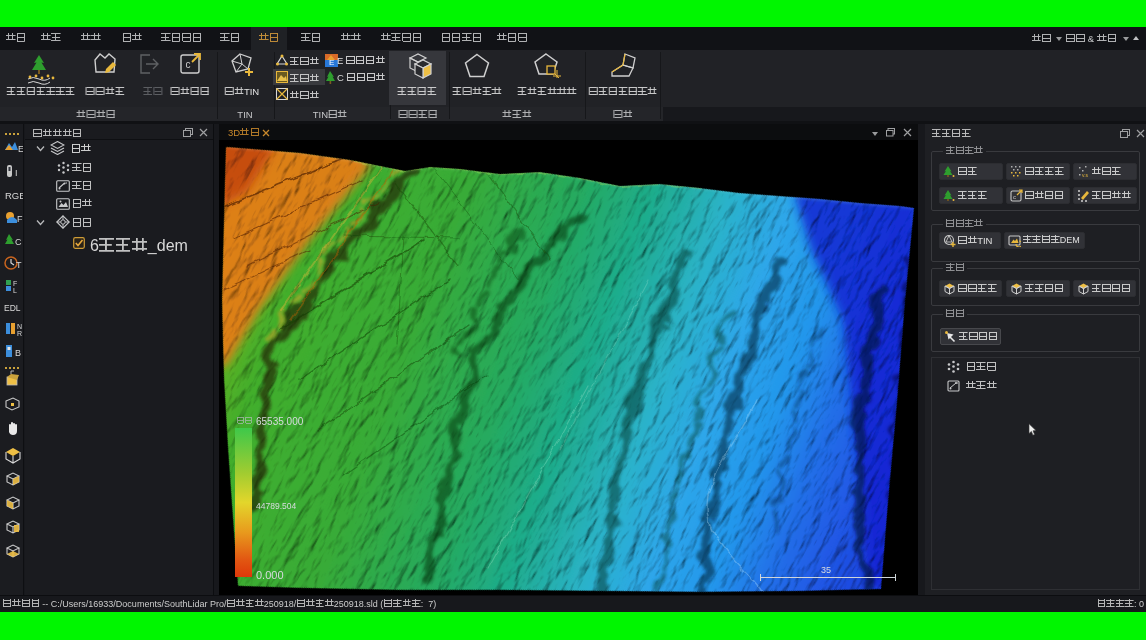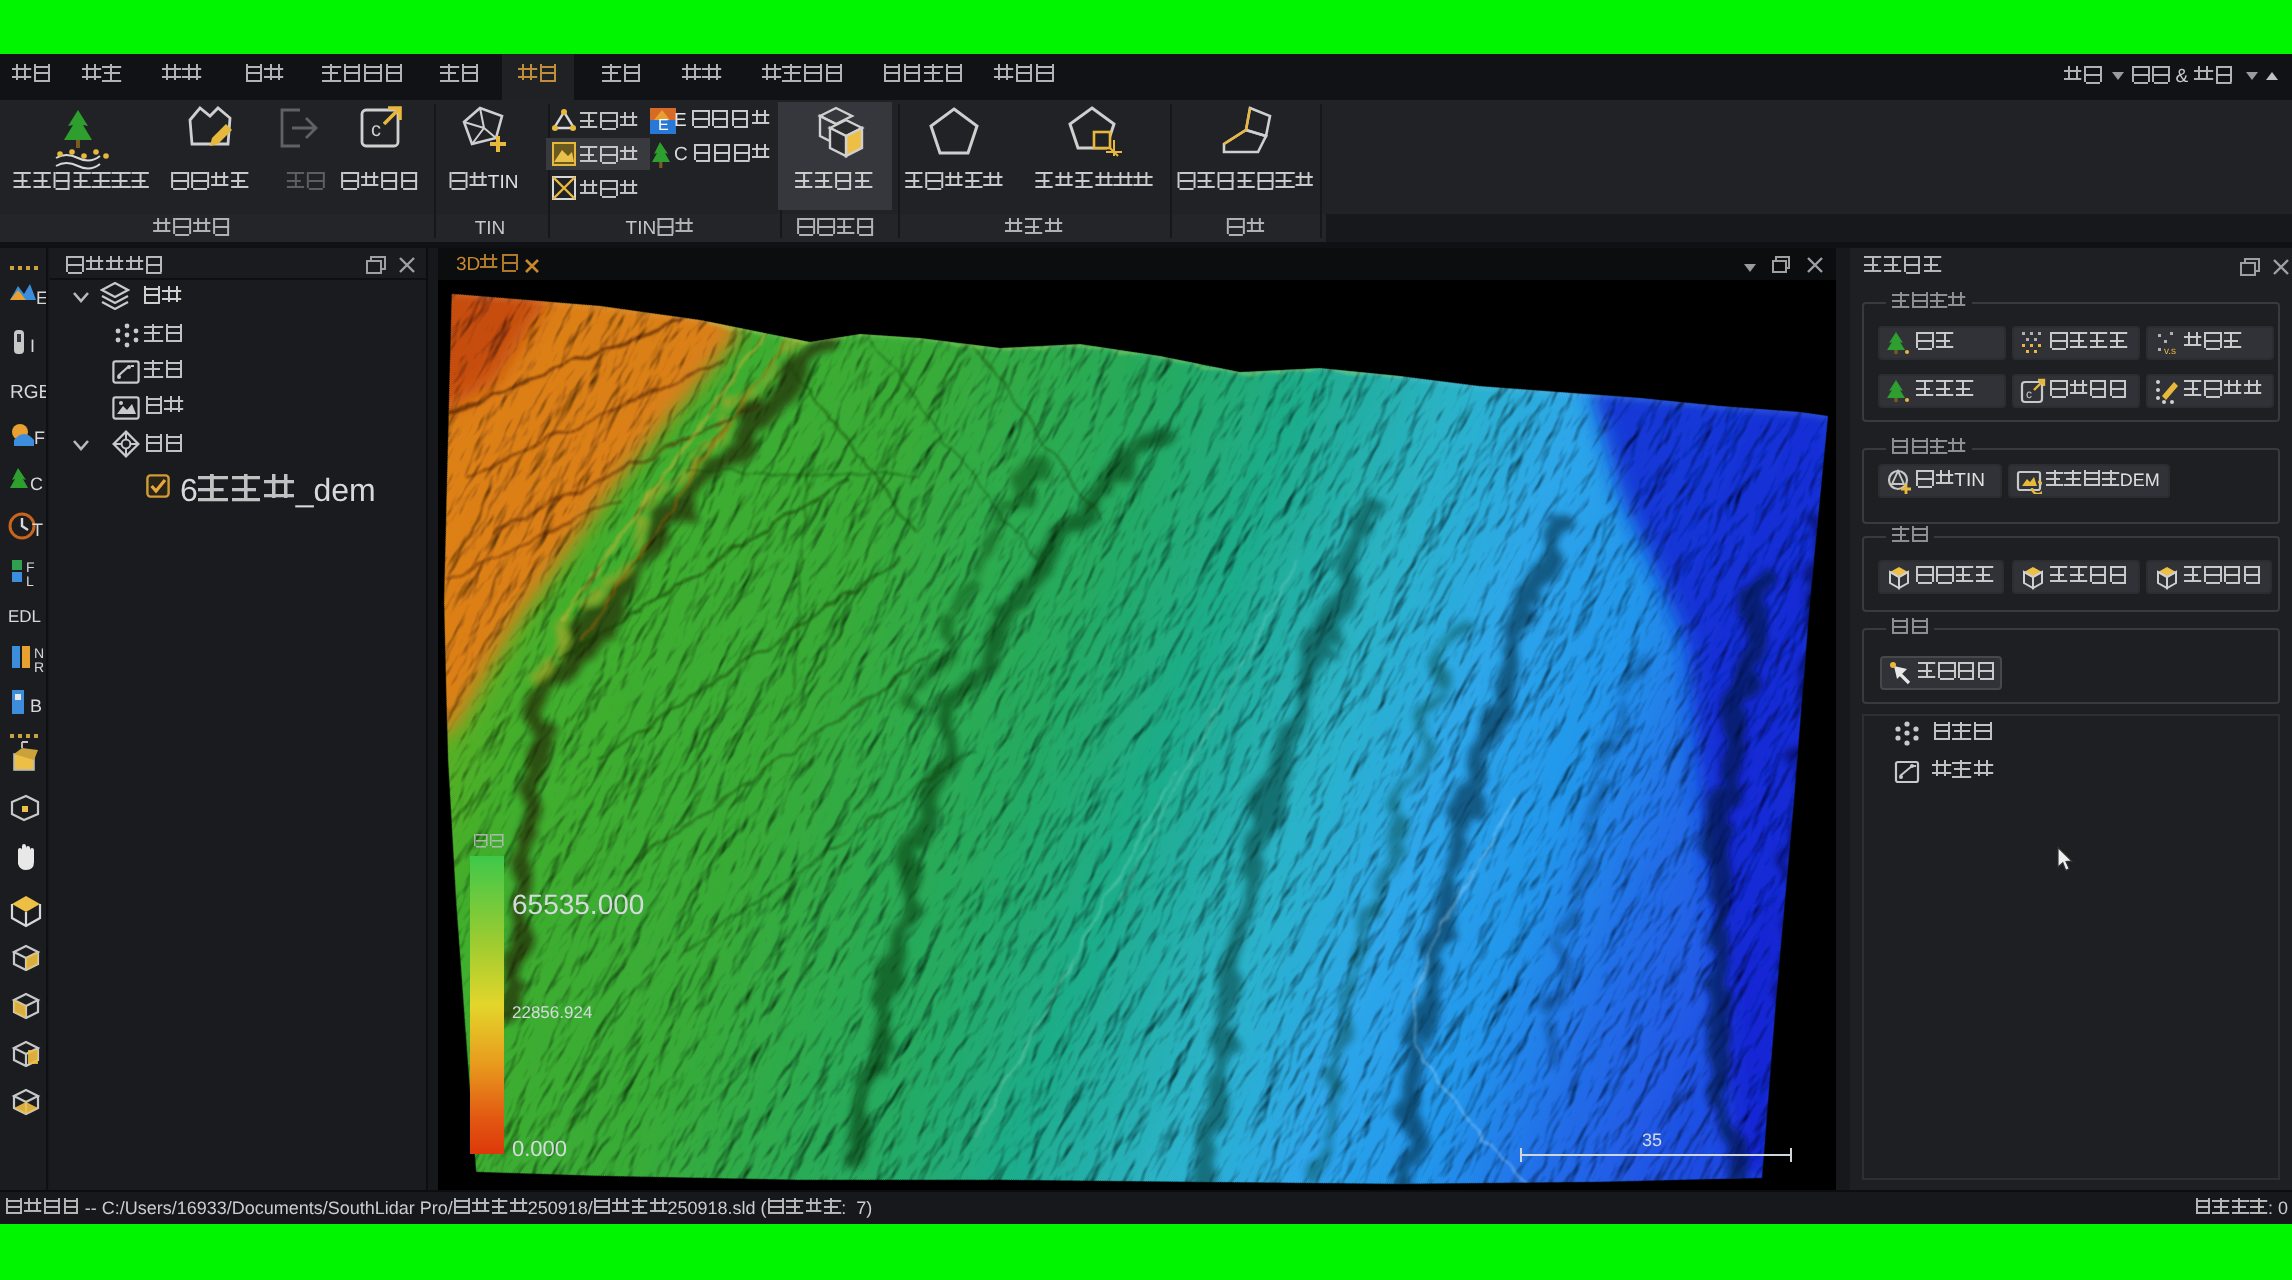--- a/index.html
+++ b/index.html
@@ -398,22 +398,22 @@
   <path d="M369,246 L269,428" stroke="#dfffe8" stroke-width="1.2" opacity="0.22"></path>
   <path d="M430,140 L340,310" stroke="#dfffe8" stroke-width="1.2" opacity="0.18"></path>
   <path d="M538,260 C520,300 490,330 488,365 C486,400 530,430 544,453" stroke="#bfe8ff" stroke-width="1.5" opacity="0.3"></path>
  </g>
  <polyline points="7,7 81,13 131,20 186,31 211,27 241,29 281,34 321,32 361,38 401,46 441,44 481,48 521,53 561,56 601,59 641,63 681,66 695,68" fill="none" stroke="#ffffff" stroke-width="1.4" opacity="0.2" filter="url(#b2)"></polyline>
 </g>
 </svg>
 
 <div class="abs row" style="left:18px;top:276px;font-size:7.5px;color:#b9bdc0;"><i class="c g2"></i><i class="c g2"></i></div>
 <div class="abs" style="left:16px;top:288px;width:17px;height:149px;background:linear-gradient(180deg,#3ec84a 0%,#a0cc30 30%,#e3d62b 50%,#e89a1d 70%,#e25812 88%,#dd380a 100%);"></div>
-<div class="abs row" style="left:37px;top:304px;font-size:14px;color:#d6dadd;">65535.000</div>
-<div class="abs row" style="left:37px;top:361px;font-size:8.5px;color:#d6dadd;">22856.924</div>
+<div class="abs row" style="left:37px;top:276px;font-size:10px;color:#d6dadd;">65535.000</div>
+<div class="abs row" style="left:37px;top:361px;font-size:8.5px;color:#d6dadd;">44789.504</div>
 <div class="abs row" style="left:37px;top:429px;font-size:11px;color:#d6dadd;">0.000</div>
 <div class="abs row" style="left:602px;top:425px;font-size:9px;color:#d6dadd;">35</div>
 <svg class="abs" style="left:541px;top:434px" width="136" height="8" viewBox="0 0 136 8">
       <path d="M0.5 0 L0.5 7 M135.5 0 L135.5 7 M0.5 3.5 L135.5 3.5" stroke="#cfd6da" stroke-width="1"></path>
     </svg>
 </div>
 <div class="abs" style="left:925px;top:124px;width:221px;height:471px;background:#1e1f23;"></div>
 <div class="abs row" style="left:932px;top:128px;font-size:9.5px;color:#cfcfcf;"><i class="c g1"></i><i class="c g1"></i><i class="c g2"></i><i class="c g1"></i></div>
 <svg class="abs" style="left:1120px;top:129px" width="10" height="9" viewBox="0 0 10 9">
     <rect x="2.5" y="0.5" width="7" height="6" fill="none" stroke="#9fa0a2"></rect>

